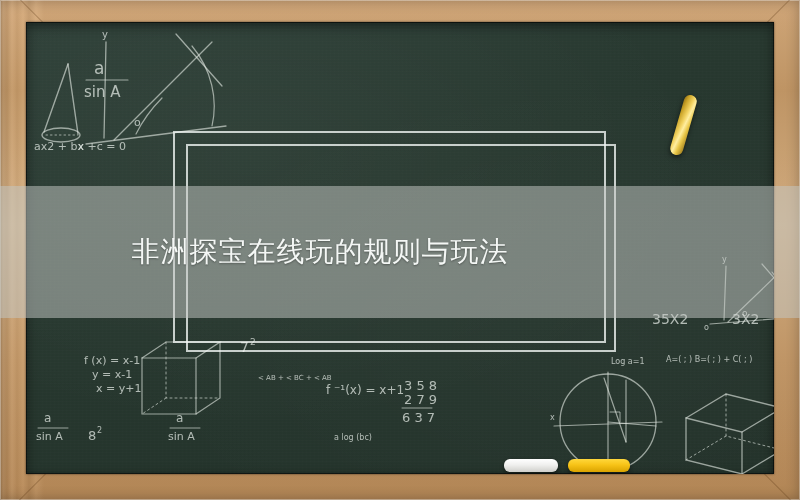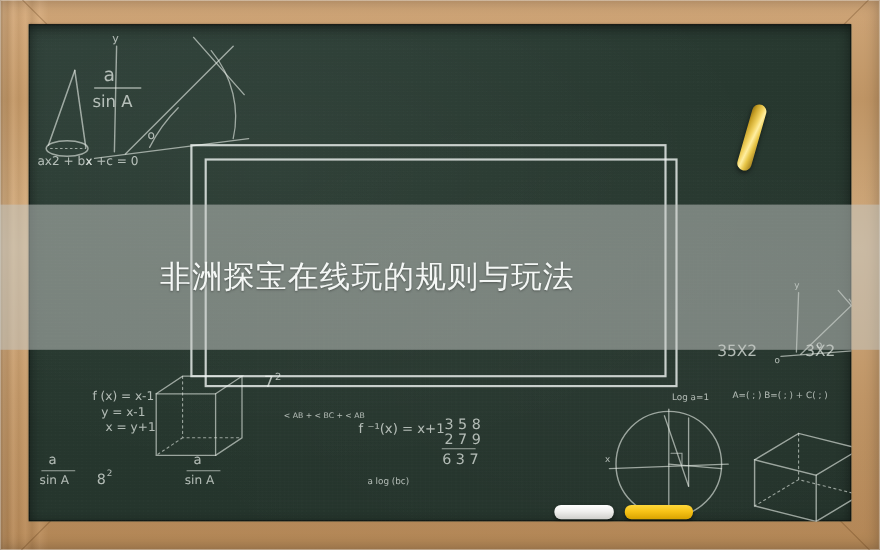--- a/index.html
+++ b/index.html
@@ -87,21 +87,20 @@
     position:absolute;left:0;top:186px;width:800px;height:132px;
     background:rgba(196,200,196,.52);
   }
   .title{
     position:absolute;left:0;top:186px;width:640px;height:132px;
     display:flex;align-items:center;justify-content:center;
     color:#f4f7f5;font-size:28px;letter-spacing:1px;font-weight:400;
     text-shadow:0 1px 2px rgba(0,0,0,.35);
     font-family:"DejaVu Sans","Liberation Sans",sans-serif;
     white-space:nowrap;
-    padding-left:14px;
   }
 </style>
 </head>
 <body>
 
 <div id="stage">
 
   <div class="frame">
     <div class="frame-bevel"></div>
     <div class="mitre tl">

